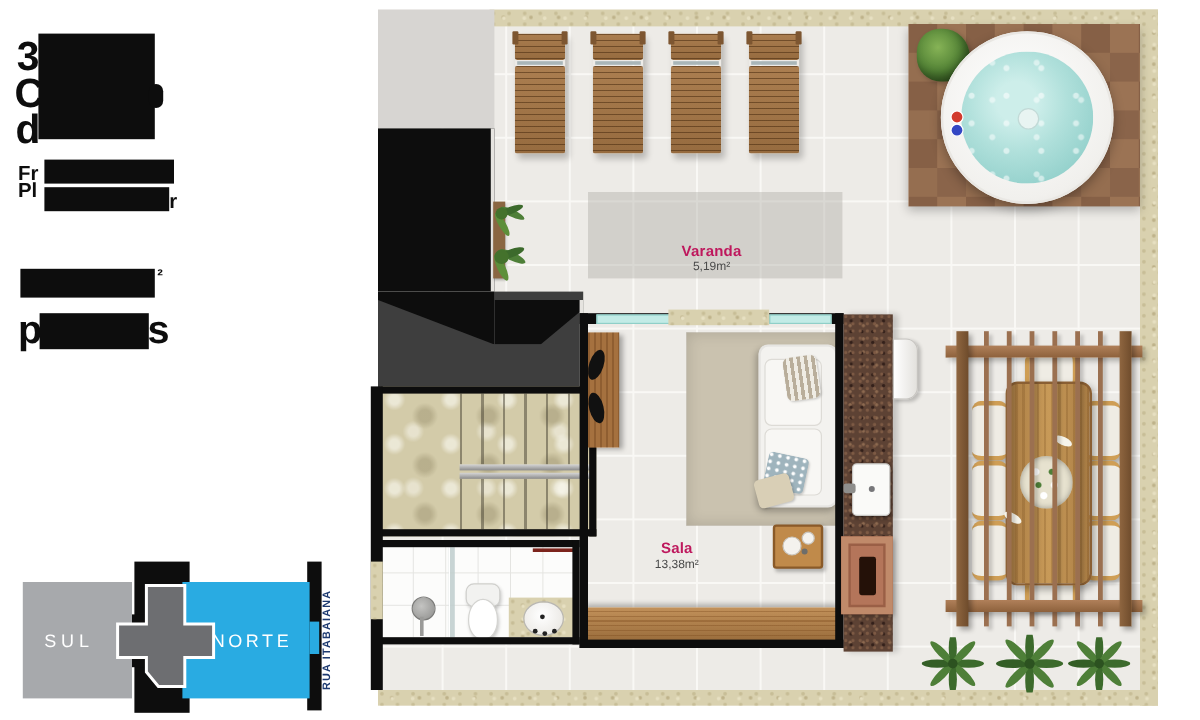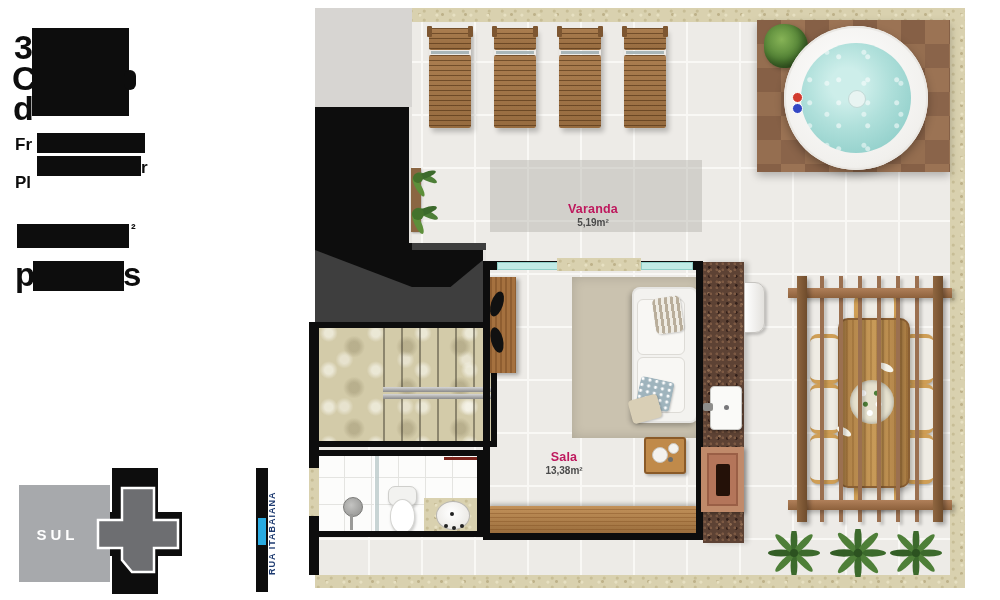--- a/index.html
+++ b/index.html
@@ -39,73 +39,76 @@
     background-size:27px 27px;}
   
   .frag{color:#0d0d0d;font-weight:bold;line-height:1;}
   .f-big{font-size:34px;}
   .f-mid{font-size:17px;}
   .f-sup{font-size:14px;}
   .f-pv{font-size:33px;}
   
   .lbl{text-align:center;}
   .lbl b{display:block;font-size:12.5px;color:#be185d;letter-spacing:.2px;}
-  .lbl span{display:block;font-size:10px;color:#4a4a4a;margin-top:1px;font-weight:bold;}
+  .lbl span{display:block;font-size:10px;color:#4a4a4a;margin-top:1px;}
   .lbl.big b{font-size:14px;}
   
   .lounge{width:42px;height:100px;box-shadow:3px 4px 5px rgba(0,0,0,.22);border-radius:2px;}
   .lounge .head{position:absolute;left:0;top:0;width:100%;height:22px;border-radius:2px;}
   .lounge .head:before,.lounge .head:after{content:"";position:absolute;top:-2px;width:5px;height:11px;
       background:#7d5631;border-radius:1px;}
   .lounge .head:before{left:-2px;} .lounge .head:after{right:-2px;}
   .lounge .bar{position:absolute;left:2px;top:23px;right:2px;height:3px;background:#a9b6b8;}
   .lounge .body{position:absolute;left:0;top:27px;width:100%;height:73px;border-radius:2px;}
   
   .chair{width:30px;height:42px;background:#efece4;border-radius:8px;
      border-top:4px solid #cf9e55;border-bottom:4px solid #cf9e55;
      box-shadow:1px 2px 3px rgba(0,0,0,.25);}
   .chair-v{width:36px;height:30px;background:#efece4;border-radius:8px;
      border-left:4px solid #cf9e55;border-right:4px solid #cf9e55;
      box-shadow:1px 2px 3px rgba(0,0,0,.25);}
   .pslat{width:4px;top:276px;height:246px;background:#9b7050;box-shadow:3px 3px 3px rgba(0,0,0,.18);}
   
-  .cmp-txt{color:#fff;font-weight:bold;letter-spacing:4px;font-size:15px;}
+  .cmp-txt{color:#fff;font-weight:normal;letter-spacing:4px;font-size:15px;}
   .street{writing-mode:vertical-rl;transform:rotate(180deg);font-size:9px;font-weight:bold;
      letter-spacing:1px;color:#1d3a70;text-align:center;}
 </style>
 </head>
 <body>
 
 <div class="stage">
 
   <div class="abs frag f-big" style="left:14px;top:30px">3</div>
   <div class="abs frag f-big" style="left:12px;top:61px">C</div>
   <div class="abs frag f-big" style="left:13px;top:91px">d</div>
   <div class="abs blk" style="left:32px;top:28px;width:97px;height:88px"></div>
   <div class="abs blk" style="left:124px;top:70px;width:12px;height:20px;border-radius:6px"></div>
 
   <div class="abs frag f-mid" style="left:15px;top:136px">Fr</div>
   <div class="abs blk" style="left:37px;top:133px;width:108px;height:20px"></div>
-  <div class="abs frag f-mid" style="left:15px;top:174px">Pl</div>
+  <div class="abs frag f-mid" style="left:15px;top:150px">Pl</div>
   <div class="abs blk" style="left:37px;top:156px;width:104px;height:20px"></div>
   <div class="abs frag f-mid" style="left:141px;top:159px">r</div>
 
   <div class="abs blk" style="left:17px;top:224px;width:112px;height:24px"></div>
   <div class="abs frag f-sup" style="left:131px;top:222px">²</div>
 
   <div class="abs frag f-pv" style="left:15px;top:258px">p</div>
   <div class="abs blk" style="left:33px;top:261px;width:91px;height:30px"></div>
   <div class="abs frag f-pv" style="left:123px;top:258px">s</div>
 
   <div class="abs blk" style="left:112px;top:468px;width:46px;height:126px"></div>
   <div class="abs blk" style="left:98px;top:512px;width:84px;height:44px"></div>
   <div class="abs blk" style="left:256px;top:468px;width:12px;height:124px"></div>
 
   <div class="abs" style="left:19px;top:485px;width:91px;height:97px;background:#a7a9ac">
     <div class="cmp-txt" style="position:absolute;left:0;right:14px;top:41px;text-align:center">SUL</div>
+  </div>
+  <div class="abs" style="left:152px;top:485px;width:106px;height:97px;background:#29abe2">
+    <div class="cmp-txt" style="position:absolute;left:10px;right:0;top:41px;text-align:center;letter-spacing:3px">NORTE</div>
   </div>
   <div class="abs" style="left:258px;top:518px;width:8px;height:27px;background:#29abe2"></div>
   <div class="abs street" style="left:267px;top:470px;width:14px;height:126px">RUA ITABAIANA</div>
 
   <svg class="abs" style="left:92px;top:482px" width="92" height="96" viewBox="0 0 92 96">
     <path d="M30,6 L62,6 L62,38 L86,38 L86,66 L62,66 L62,90 L40,90 L30,78 L30,66 L6,66 L6,38 L30,38 Z" fill="#6d6e71" stroke="#ffffff" stroke-width="2.5" stroke-linejoin="miter"></path>
   </svg>
 
   <div class="abs tiles" style="left:315px;top:8px;width:650px;height:580px"></div>
 

